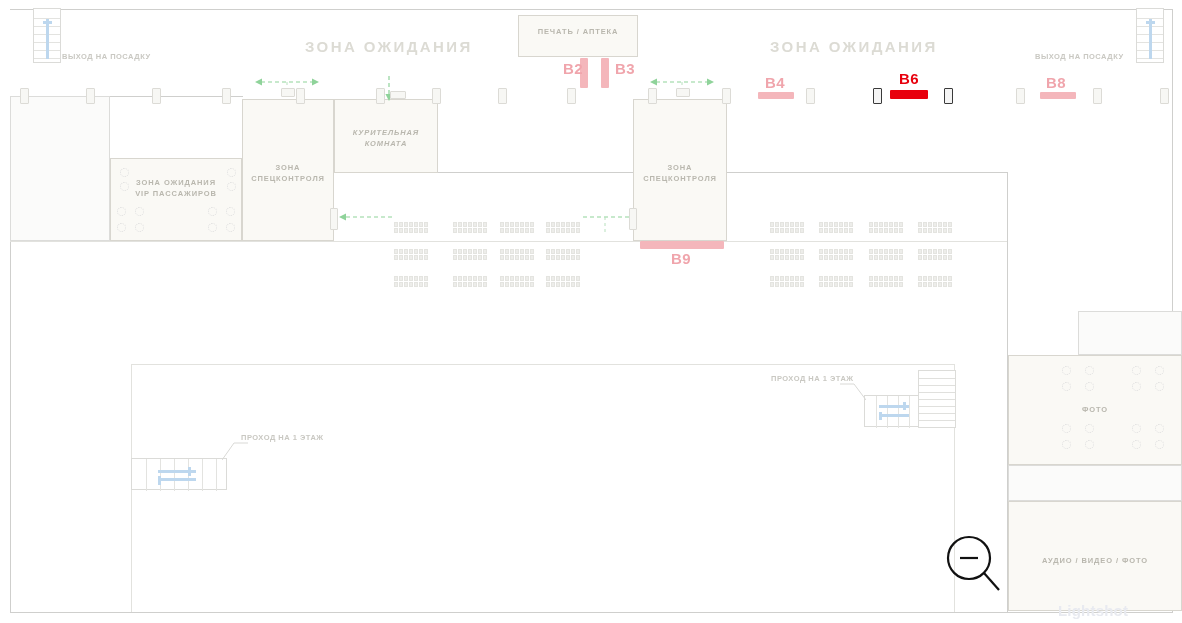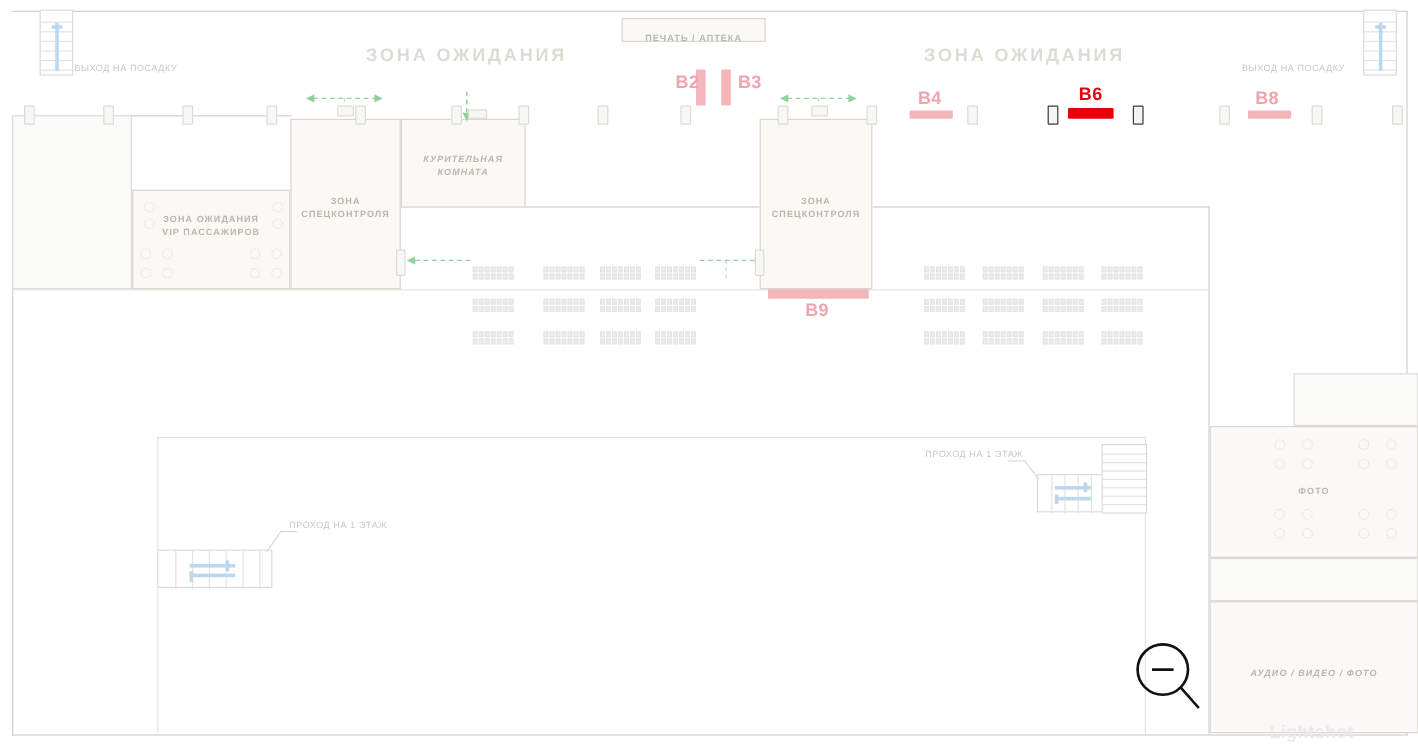--- a/index.html
+++ b/index.html
@@ -47,21 +47,21 @@
   }
   
   .esc{position:absolute;border:1px solid #dbdbd8;background:#ffffff;box-sizing:border-box;}
   .esc .tread{position:absolute;left:0;right:0;height:1px;background:#e3e3e0;}
   .esc-arrow-v{position:absolute;background:#bdd7ee;}
   .stair{position:absolute;border:1px solid #dcdcd9;background:#fff;box-sizing:border-box;}
   .stair .tread{position:absolute;left:0;right:0;height:1px;background:#e0e0dd;}
   
   .leader{position:absolute;}
   .callout{
-    position:absolute;color:#c9c8c2;font-size:7.5px;font-weight:400;
+    position:absolute;color:#c9c8c2;font-size:7.5px;font-weight:700;
     letter-spacing:.5px;white-space:nowrap;text-align:right;
   }
   
   .flow{position:absolute;pointer-events:none;}
   
   #magnifier{position:absolute;pointer-events:none;}
   .watermark{
     position:absolute;color:#e8eaf0;font-size:15px;font-weight:700;
     letter-spacing:.2px;white-space:nowrap;
   }
@@ -86,21 +86,21 @@
   <div class="thinwall" style="left:954px;top:364px;width:1px;height:248px;"></div>
 
   <div class="zone-title" style="left:305px;top:38px;">ЗОНА ОЖИДАНИЯ</div>
   <div class="zone-title" style="left:770px;top:38px;">ЗОНА ОЖИДАНИЯ</div>
 
   <div class="room plain" style="left:10px;top:96px;width:100px;height:145px;"></div>
   <div class="room plain" style="left:1078px;top:311px;width:104px;height:44px;"></div>
   <div class="room plain" style="left:1008px;top:465px;width:174px;height:36px;"></div>
 
 
-  <div class="room" style="left:518px;top:15px;width:120px;height:20px;">
+  <div class="room" style="left:518px;top:15px;width:120px;height:42px;">
     <div class="room-label" style="top:10px;">ПЕЧАТЬ / АПТЕКА</div>
   </div>
 
   <div class="room" style="left:242px;top:99px;width:92px;height:142px;">
     <div class="room-label" style="top:62px;">ЗОНА
 СПЕЦКОНТРОЛЯ</div>
   </div>
 
   <div class="room" style="left:334px;top:99px;width:104px;height:74px;font-style:italic;">
     <div class="room-label" style="top:27px;">КУРИТЕЛЬНАЯ
@@ -115,21 +115,21 @@
   <div class="room" style="left:633px;top:99px;width:94px;height:142px;">
     <div class="room-label" style="top:62px;">ЗОНА
 СПЕЦКОНТРОЛЯ</div>
   </div>
 
   <div class="room" style="left:1008px;top:355px;width:174px;height:110px;">
     <div class="room-label" style="top:48px;">ФОТО</div>
   </div>
 
   <div class="room" style="left:1008px;top:501px;width:174px;height:110px;">
-    <div class="room-label" style="top:53px;font-style:italic;">АУДИО / ВИДЕО / ФОТО</div>
+    <div class="room-label" style="top:53px;">АУДИО / ВИДЕО / ФОТО</div>
   </div>
 
   <div id="pillars">
       <div class="pillar" style="left: 20px; top: 88px;"></div>
       <div class="pillar" style="left: 86px; top: 88px;"></div>
       <div class="pillar" style="left: 152px; top: 88px;"></div>
       <div class="pillar" style="left: 222px; top: 88px;"></div>
       <div class="pillar" style="left: 296px; top: 88px;"></div>
       <div class="pillar" style="left: 376px; top: 88px;"></div>
       <div class="pillar" style="left: 432px; top: 88px;"></div>

